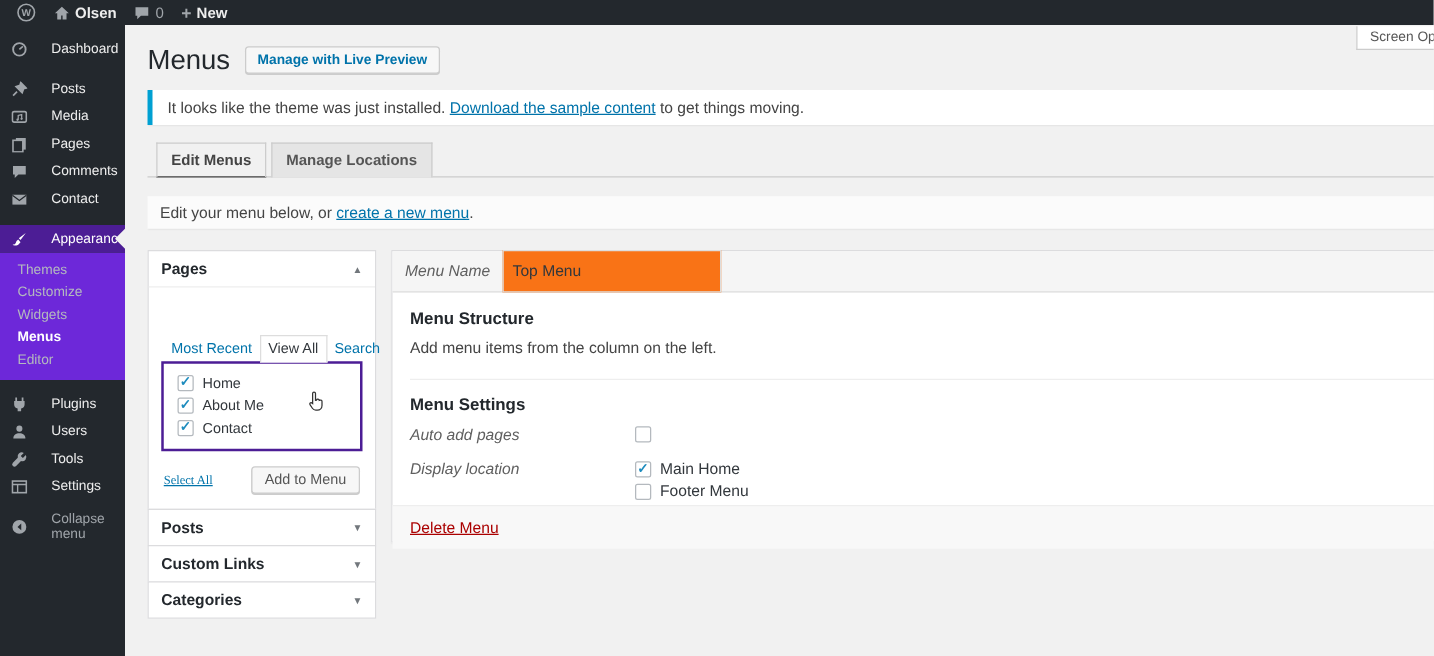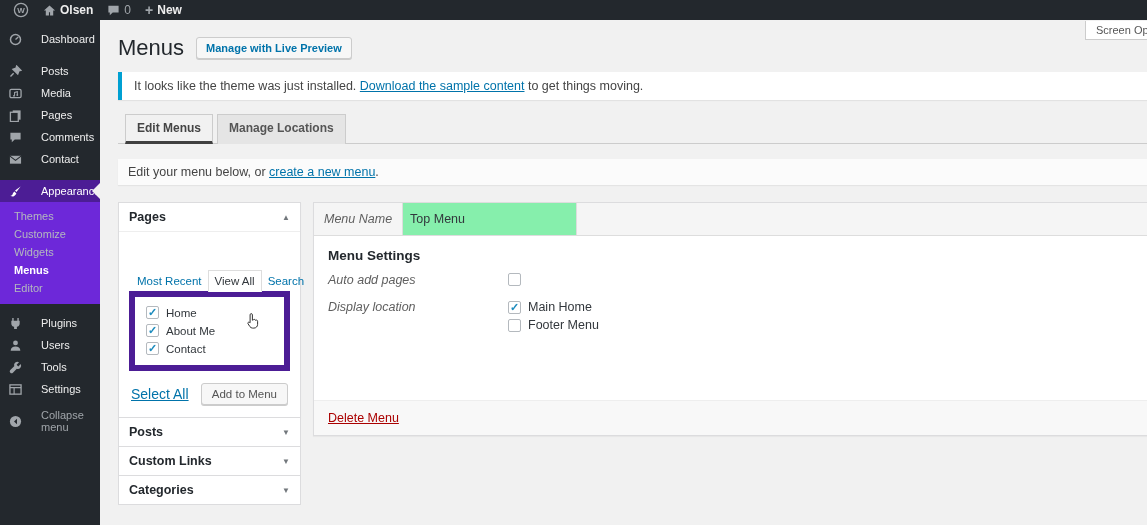--- a/index.html
+++ b/index.html
@@ -65,21 +65,21 @@
     padding:7px 12px; font-size:12.5px; color:#444;
   }
   .notice a { color:#0073aa; }
 
   .nav-tabs { margin-top:14px; width:1032px; border-bottom:1px solid #ccc; display:flex; padding-left:7px; }
   .nav-tab {
     font-size:12px; font-weight:bold; color:#555; background:#e5e5e5;
     border:1px solid #ccc; border-bottom:none; padding:6px 11px; margin:0 4px -1px 0;
     cursor:pointer;
   }
-  .nav-tab.active { background:#f1f1f1; color:#444; border-bottom:3px solid #404040; }
+  .nav-tab.active { background:#f1f1f1; color:#444; border-bottom:1px solid #404040; }
 
   .manage-bar {
     margin-top:15px; width:1032px; background:#fbfbfb;
     box-shadow:0 1px 1px rgba(0,0,0,.05); padding:6px 10px;
     font-size:12.5px; color:#444;
   }
   .manage-bar a { color:#0073aa;margin-top:22px; }
 
   
   .columns { position:relative; margin-top:17px; width:1032px; }
@@ -95,32 +95,32 @@
   .postbox-title { font-size:12.5px; font-weight:bold; color:#23282d; }
   .caret { font-size:8px; color:#72777c; }
   .postbox-body { padding:10px; }
 
   .mini-tabs { display:flex; align-items:flex-end; font-size:11.5px; padding-left:2px;margin-top:28px; }
   .mini-tab { padding:4px 6px; color:#0073aa; cursor:pointer; white-space:nowrap; }
   .mini-tab.active {
     color:#32373c; background:#fff; border:1px solid #ddd; border-bottom:1px solid #fff;
     margin-bottom:-1px; position:relative; z-index:2;
   }
-  .tabs-panel { border:6px solid #4c1d95; background:#fff; padding:7px 8px; }
+  .tabs-panel { border:2px solid #4c1d95; background:#fff; padding:7px 8px; }
   .check-row { display:flex; align-items:center; gap:7px; font-size:11.5px; color:#32373c; padding:2px 0 3px 3px; cursor:pointer; }
 
   .cb {
     width:13px; height:13px; background:#fff; border:1px solid #b4b9be; border-radius:2px;
     flex:none; display:inline-flex; align-items:center; justify-content:center;
     font-size:11px; font-weight:bold; color:#1e8cbe; line-height:1; cursor:pointer;
   }
   .cb.checked::before { content:"\2713"; }
 
   .box-foot { display:flex; align-items:center; justify-content:space-between; padding:12px 2px 2px; }
-  .select-all { font-size:14px; color:#0073aa; cursor:pointer; }
+  .select-all { font-size:10px; color:#0073aa; cursor:pointer;font-family:Liberation Serif, serif; }
   .button {
     font-size:11.5px; color:#555; background:#f7f7f7; border:1px solid #ccc;
     border-radius:3px; padding:4px 10px; cursor:pointer; box-shadow:0 1px 0 #ccc;
   }
   .accordion {
     background:#fff; border:1px solid #dcdcde; margin-top:-1px;
     display:flex; align-items:center; justify-content:space-between;
     padding:7px 10px; cursor:pointer;
   }
   .accordion:first-of-type { margin-top:3px; }
@@ -130,21 +130,21 @@
     position:absolute; left:195px; top:0; width:850px;
     background:#fff; border:1px solid #dcdcde; box-shadow:0 1px 1px rgba(0,0,0,.04);
     display:flex; flex-direction:column; height:234px;
   }
   .editor-head {
     background:#f5f5f5; border-bottom:1px solid #ddd; height:33px;
     display:flex; align-items:center; gap:10px; padding:0 10px; flex:none;
   }
   .mn-label { font-size:12.5px; font-style:italic; color:#5f5f5f; }
   .mn-input {
-    width:175px; height:22px; border:1px solid #ddd; background:#86efac;
+    width:175px; height:22px; border:1px solid #ddd; background:#f97316;
     font-size:12.5px; color:#32373c; padding:16px 7px; font-family:"Liberation Sans", sans-serif;
   }
   .editor-body { flex:1; padding:0 14px; }
   .structure { padding:13px 0 0; height:70px; border-bottom:1px solid #eee; }
   .sec-title { font-size:13.5px; font-weight:bold; color:#23282d; }
   .sec-hint { font-size:12.5px; color:#444; margin-top:9px; }
   .settings { padding-top:12px; }
   .set-row { display:grid; grid-template-columns:180px auto; margin-top:10px; }
   .set-label { font-size:12.5px; font-style:italic; color:#5f5f5f; }
   .set-field { font-size:12.5px; color:#32373c; }
@@ -384,20 +384,24 @@
           <span class="caret">▼</span>
         </div>
       </div>
 
       <div class="right-col">
         <div class="editor-head">
           <span class="mn-label">Menu Name</span>
           <input class="mn-input" type="text" value="Top Menu" style="">
         </div>
         <div class="editor-body">
+          <div class="structure">
+            <div class="sec-title">Menu Structure</div>
+            <div class="sec-hint">Add menu items from the column on the left.</div>
+          </div>
           <div class="settings">
             <div class="sec-title">Menu Settings</div>
             <div class="set-row">
               <span class="set-label">Auto add pages</span>
               <span class="set-field loc-row">
                 <span class="cb"></span>
               </span>
             </div>
             <div class="set-row">
               <span class="set-label">Display location</span>

